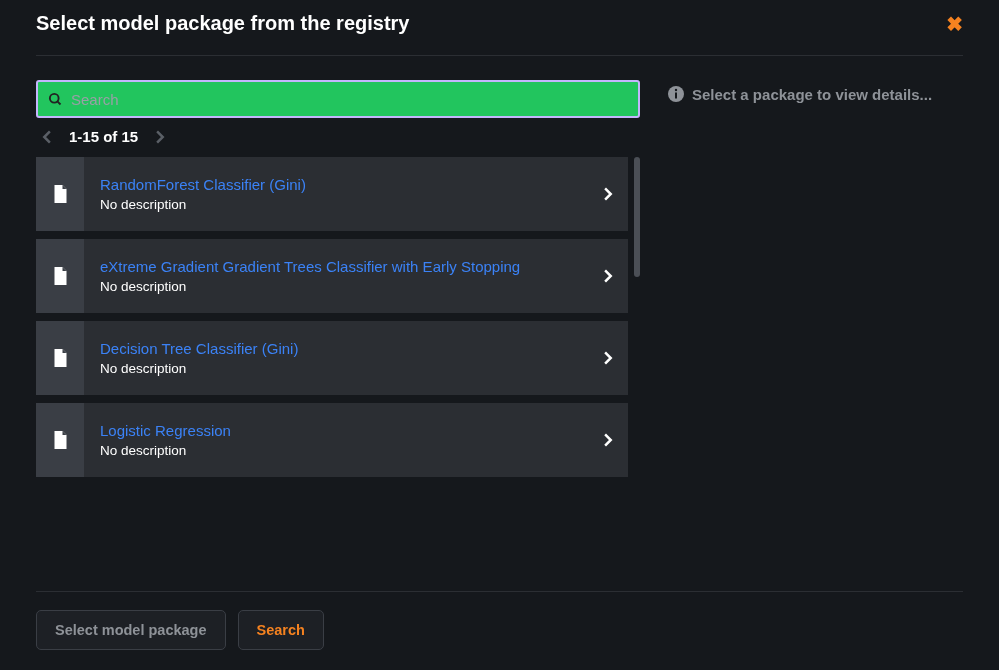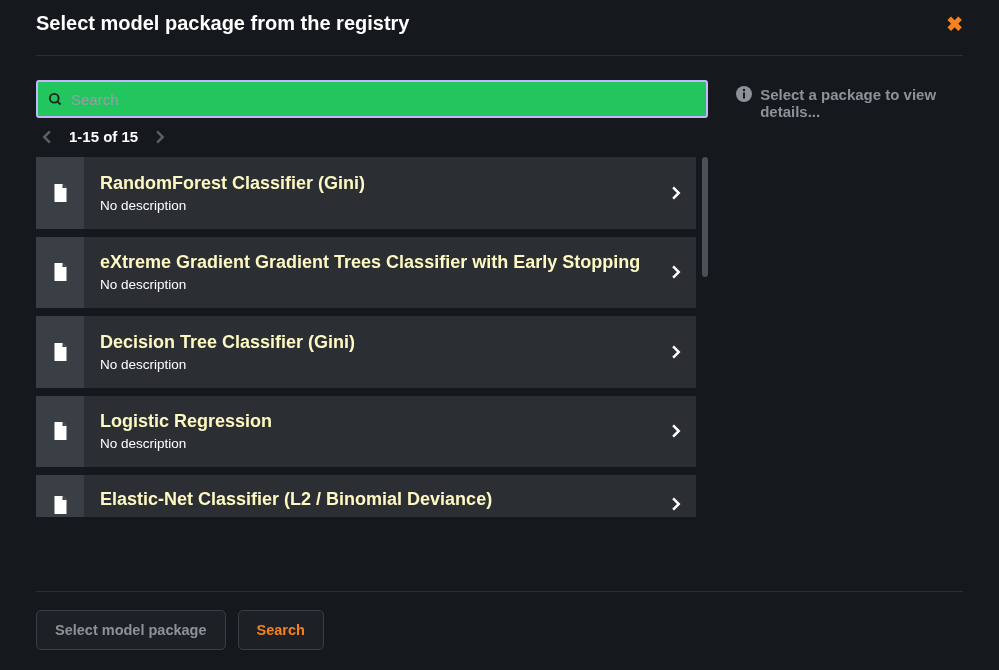--- a/index.html
+++ b/index.html
@@ -90,21 +90,21 @@
   .row .icon-cell {
     flex: 0 0 48px; background: #3a3e45;
     display: flex; align-items: center; justify-content: center;
   }
   .row .content {
     flex: 1 1 auto; padding: 14px 16px;
     display: flex; flex-direction: column; justify-content: center; gap: 4px;
     overflow: hidden;
   }
   .row .title {
-    color: #fef9c3; font-weight: 700; font-size: 18px;
+    color: #3b82f6; font-weight: 400; font-size: 15px;
     white-space: nowrap; overflow: hidden; text-overflow: ellipsis;
   }
   .row .desc {
     color: #ffffff; font-size: 13.5px;
   }
   .row .chev {
     flex: 0 0 40px; display: flex; align-items: center; justify-content: center;
     color: #ffffff;
   }
   .row.partial { height: 42px; }
@@ -231,37 +231,20 @@
               <div class="title">Logistic Regression</div>
               <div class="desc">No description</div>
             </div>
             <div class="chev">
               <svg width="9" height="14" viewBox="0 0 8 12">
                   <path d="M1 1 L6 6 L1 11" fill="none" stroke="#ffffff" stroke-width="2.2"></path>
                 </svg>
             </div>
           </div>
 
-          <div class="row partial">
-            <div class="icon-cell">
-              <svg width="15" height="18" viewBox="0 0 14 18" fill="#ffffff" style="margin-top:18px">
-                  <path d="M1 0h8l4 4v14H1z"></path>
-                  <path d="M9 0v4h4" fill="#3a3e45"></path>
-                </svg>
-            </div>
-            <div class="content">
-              <div class="title">Elastic-Net Classifier (L2 / Binomial Deviance)</div>
-
-            </div>
-            <div class="chev">
-              <svg width="9" height="14" viewBox="0 0 8 12">
-                  <path d="M1 1 L6 6 L1 11" fill="none" stroke="#ffffff" stroke-width="2.2"></path>
-                </svg>
-            </div>
-          </div>
 
         </div>
         <div class="scrollbar-track">
           <div class="scrollbar-thumb"></div>
         </div>
       </div>
 
     </div>
 
     <div class="right">

